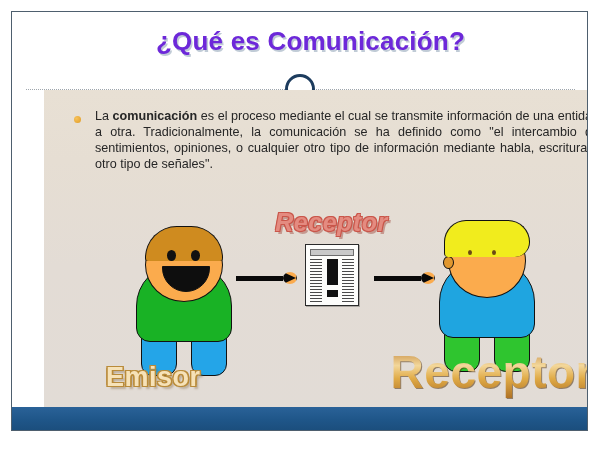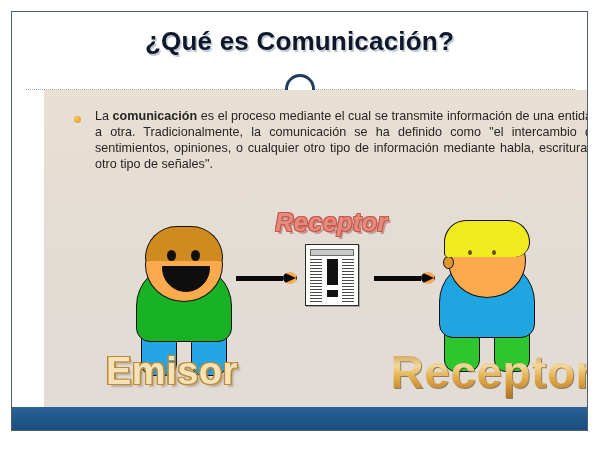--- a/index.html
+++ b/index.html
@@ -17,24 +17,24 @@
     box-sizing:border-box;
     overflow:hidden;
   }
 
   
   .title-band{
     position:absolute;left:0;top:0;width:100%;height:78px;
     background:#ffffff;
   }
   .slide-title{
-    position:absolute;left:0;top:14px;width:100%;
+    position:absolute;left:11px;top:14px;width:100%;
     text-align:center;
     font-size:26px;font-weight:bold;
-    color:#0f172a;
+    color:#6d28d9;
     letter-spacing:.2px;
     text-shadow:1.5px 1.5px 0 rgba(140,160,180,.55);
     white-space:nowrap;
   }
 
   
   .divider{
     position:absolute;left:14px;top:77px;width:549px;height:0;
     border-top:1px dotted #9fa6ad;
   }
@@ -183,21 +183,21 @@
   .doc-col{position:absolute;top:0;width:12px;height:43px;
     background:repeating-linear-gradient(180deg,#4a4a4a 0,#4a4a4a 1px,#fdfdfb 1px,#fdfdfb 3px);}
   .doc-col.c1{left:0;}
   .doc-col.c2{left:32px;}
   .doc-bang{position:absolute;left:17px;top:0;width:11px;height:26px;background:#111;}
   .doc-bang-dot{position:absolute;left:17px;top:31px;width:11px;height:7px;background:#111;}
 
   
   .word-emisor{
     position:absolute;left:62px;bottom:17px;
-    font-size:38px;font-weight:bold;
+    font-size:27px;font-weight:bold;
     color:#f6e2b8;
     text-shadow:
       -1.4px -1.4px 0 #b98b3a, 1.4px -1.4px 0 #b98b3a,
       -1.4px  1.4px 0 #b98b3a, 1.4px  1.4px 0 #b98b3a,
       3px 3px 2px rgba(120,90,45,.35);
     letter-spacing:.5px;
   }
   .word-receptor-bottom{
     position:absolute;right:25px;bottom:11px;
     font-size:46px;font-weight:bold;

